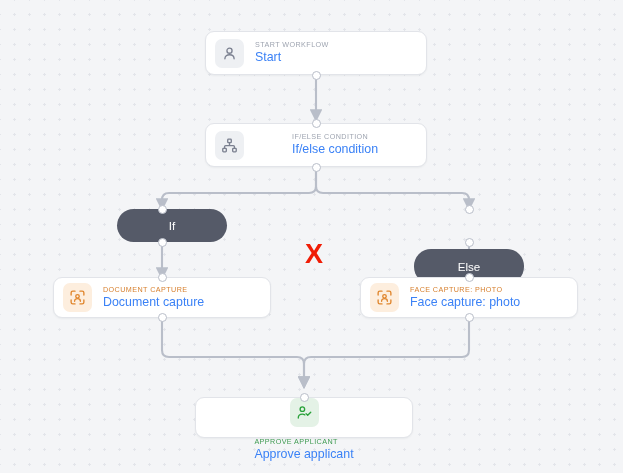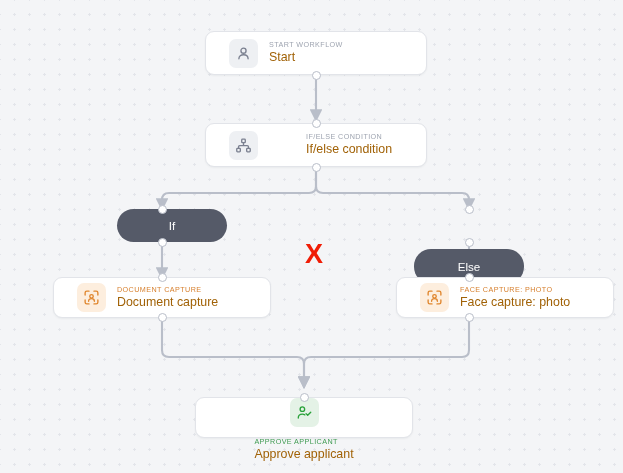--- a/index.html
+++ b/index.html
@@ -33,21 +33,21 @@
 
   
   .node {
     position: absolute;
     box-sizing: border-box;
     background: #ffffff;
     border: 1px solid #e2e4e9;
     border-radius: 9px;
     display: flex;
     align-items: center;
-    padding: 0 23px;
+    padding: 0 9px;
     gap: 11px;
     box-shadow: 0 1px 2px rgba(27, 31, 46, 0.05);
   }
   .chip {
     width: 29px;
     height: 29px;
     border-radius: 7px;
     flex: 0 0 29px;
     display: flex;
     align-items: center;
@@ -70,21 +70,21 @@
     letter-spacing: 0.42px;
     text-transform: uppercase;
     line-height: 1;
     white-space: nowrap;
   }
   .kicker.grey   { color: #9ea4b0; }
   .kicker.orange { color: #d7802f; }
   .kicker.green  { color: #3f9b52; }
   .title {
     font-size: 12.4px;
-    color: #a16207;
+    color: #3b82f6;
     line-height: 1.15;
     white-space: nowrap;
   }
 
   
   .pill {
     position: absolute;
     box-sizing: border-box;
     background: #555a68;
     border-radius: 17px;
@@ -205,21 +205,21 @@
       </svg>
     </div>
     <div class="labels">
       <div class="kicker orange">DOCUMENT CAPTURE</div>
       <div class="title">Document capture</div>
     </div>
   </div>
   <div class="port" style="left:162px; top:277px;"></div>
   <div class="port" style="left:162px; top:317px;"></div>
 
-  <div class="node" style="left:360px; top:277px; width:218px; height:41px;margin-left:36px;">
+  <div class="node" style="left:360px; top:277px; width:218px; height:41px;">
     <div class="chip orange">
       <svg width="17" height="17" viewBox="0 0 24 24" fill="none" stroke="#e0862d" stroke-width="1.9" stroke-linecap="round" stroke-linejoin="round">
         <path d="M3 8.5V5.3A2.3 2.3 0 0 1 5.3 3h3.2"></path>
         <path d="M15.5 3h3.2A2.3 2.3 0 0 1 21 5.3v3.2"></path>
         <path d="M21 15.5v3.2a2.3 2.3 0 0 1-2.3 2.3h-3.2"></path>
         <path d="M8.5 21H5.3A2.3 2.3 0 0 1 3 18.7v-3.2"></path>
         <circle cx="12" cy="10.4" r="2.5"></circle>
         <path d="M7.9 17.3c0-2.3 1.8-3.7 4.1-3.7s4.1 1.4 4.1 3.7"></path>
       </svg>
     </div>

